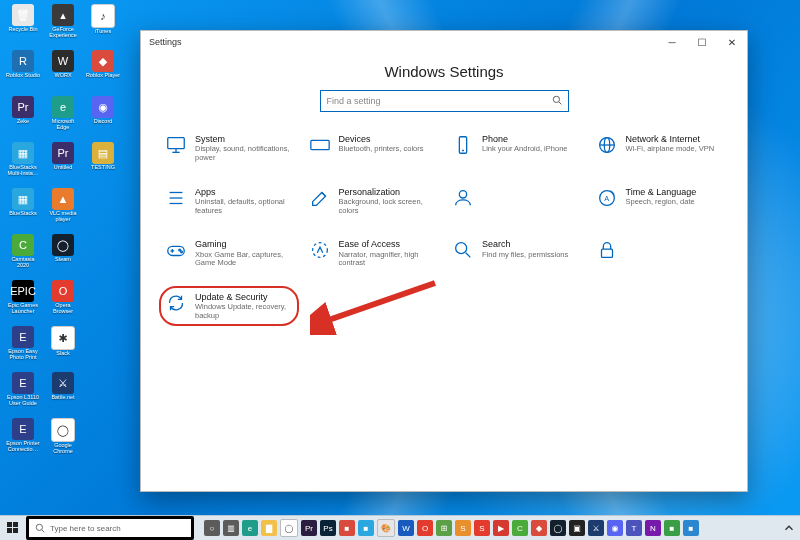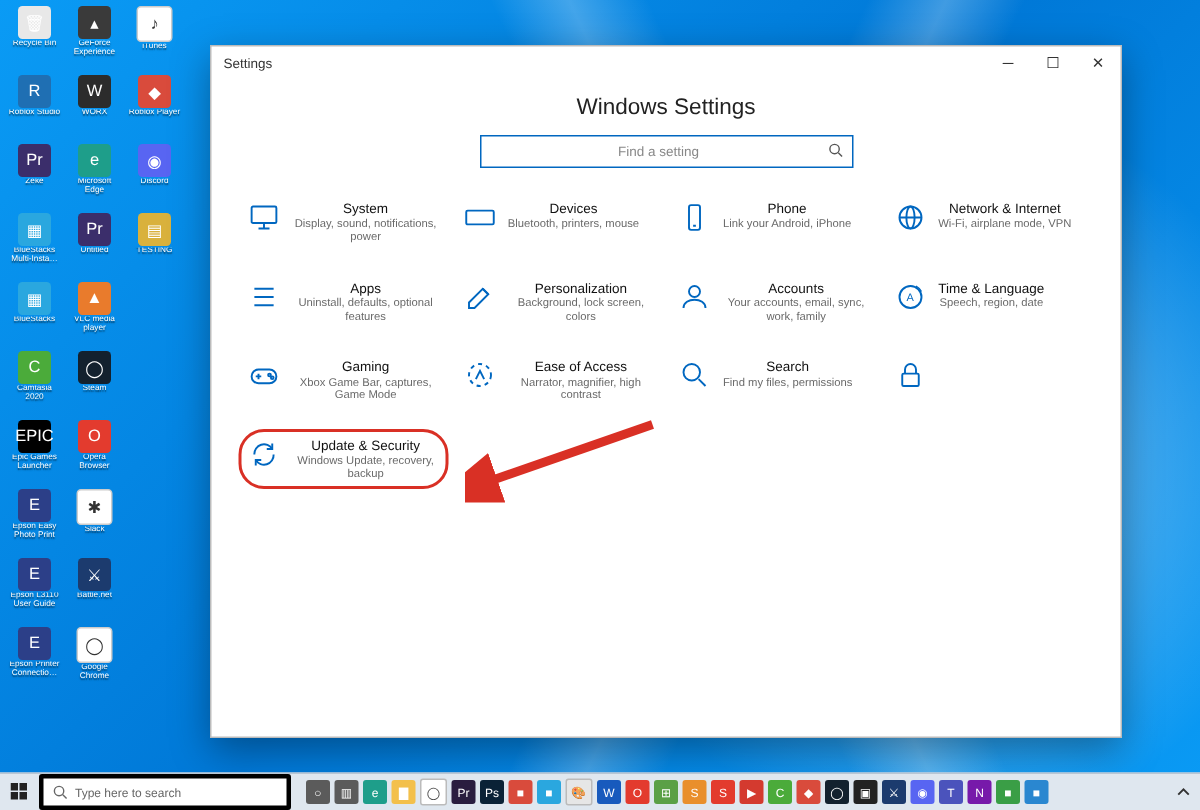--- a/index.html
+++ b/index.html
@@ -15,26 +15,26 @@
   .dicon{display:flex;flex-direction:column;align-items:center;justify-content:flex-start;cursor:pointer;}
   .dicon .sq{width:22px;height:22px;border-radius:3px;display:flex;align-items:center;justify-content:center;color:#fff;font-size:11px;}
   .dicon .lbl{font-size:5.5px;color:#fff;text-align:center;line-height:1.05;text-shadow:0 1px 1px rgba(0,0,0,.6);margin-top:1px;width:36px;overflow:hidden;}
   
   .win{position:absolute;left:140px;top:30px;width:606px;height:460px;background:#fff;box-shadow:0 8px 24px rgba(0,0,0,.35);display:flex;flex-direction:column;border:1px solid #bbb;}
   .titlebar{height:22px;display:flex;align-items:center;font-size:9px;color:#333;padding-left:8px;}
   .titlebar .spacer{flex:1;}
   .tbtn{width:30px;height:22px;display:flex;align-items:center;justify-content:center;font-size:10px;color:#333;cursor:pointer;}
   .body{flex:1;overflow:auto;padding:6px 20px 10px 20px;}
   h1.head{font-weight:400;font-size:15px;text-align:center;margin:4px 0 10px 0;color:#222;}
-  .searchwrap{display:flex;justify-content:center;margin-bottom:18px;text-align:center;}
+  .searchwrap{display:flex;justify-content:center;margin-bottom:18px;}
   .search{width:235px;height:20px;border:1px solid #0067c0;display:flex;align-items:center;padding:0 6px;font-size:9px;color:#777;}
   .search .ph{flex:1;color:#888;}
   .search .mg{color:#555;}
   .grid{display:grid;grid-template-columns:repeat(4,1fr);column-gap:8px;row-gap:16px;}
-  .tile{display:flex;gap:8px;cursor:pointer;padding:4px;text-align:center;}
+  .tile{display:flex;gap:8px;cursor:pointer;padding:4px;}
   .tile.hl{outline:2px solid #d93025;outline-offset:0;border-radius:15px;}
   .ticon{width:22px;height:22px;flex:0 0 22px;color:#0067c0;}
   .ticon svg{width:22px;height:22px;stroke:#0067c0;fill:none;stroke-width:1.4;}
   .ttext .tl{font-size:9px;color:#111;line-height:1.15;}
   .ttext .ts{font-size:7.5px;color:#6a6a6a;line-height:1.15;margin-top:1px;max-width:110px;}
   
   .arrow{position:absolute;left:310px;top:275px;width:130px;height:60px;pointer-events:none;}
   
   .taskbar{position:absolute;left:0;right:0;bottom:0;height:24px;background:#dfe7ef;display:flex;align-items:center;border-top:1px solid #b9c6d3;}
   .start{width:26px;height:24px;display:flex;align-items:center;justify-content:center;cursor:pointer;}
@@ -210,21 +210,21 @@
           <div class="tile">
             <div class="ticon"><svg viewBox="0 0 24 24">
                 <rect x="2" y="7" width="20" height="10" rx="1"></rect>
                 <line x1="6" y1="12" x2="6" y2="12"></line>
                 <line x1="10" y1="12" x2="10" y2="12"></line>
                 <line x1="14" y1="12" x2="14" y2="12"></line>
                 <line x1="18" y1="12" x2="18" y2="12"></line>
               </svg></div>
             <div class="ttext">
               <div class="tl">Devices</div>
-              <div class="ts">Bluetooth, printers, mouse</div>
+              <div class="ts">Bluetooth, printers, colors</div>
             </div>
           </div>
           <div class="tile">
             <div class="ticon"><svg viewBox="0 0 24 24">
                 <rect x="8" y="3" width="8" height="18" rx="1.5"></rect>
                 <line x1="11" y1="18" x2="13" y2="18"></line>
               </svg></div>
             <div class="ttext">
               <div class="tl">Phone</div>
               <div class="ts">Link your Android, iPhone</div>
@@ -260,24 +260,20 @@
             <div class="ttext">
               <div class="tl">Personalization</div>
               <div class="ts">Background, lock screen, colors</div>
             </div>
           </div>
           <div class="tile">
             <div class="ticon"><svg viewBox="0 0 24 24">
                 <circle cx="12" cy="8" r="4"></circle>
                 <path d="M4 20c0-4 4-6 8-6s8 2 8 6"></path>
               </svg></div>
-            <div class="ttext">
-              <div class="tl">Accounts</div>
-              <div class="ts">Your accounts, email, sync, work, family</div>
-            </div>
           </div>
           <div class="tile">
             <div class="ticon"><svg viewBox="0 0 24 24">
                 <circle cx="12" cy="12" r="8"></circle>
                 <path d="M16 4 A10 10 0 0 1 20 8" stroke-width="1"></path>
                 <text x="9" y="15" font-size="8" fill="#0067c0" stroke="none">A</text>
               </svg></div>
             <div class="ttext">
               <div class="tl">Time &amp; Language</div>
               <div class="ts">Speech, region, date</div>

